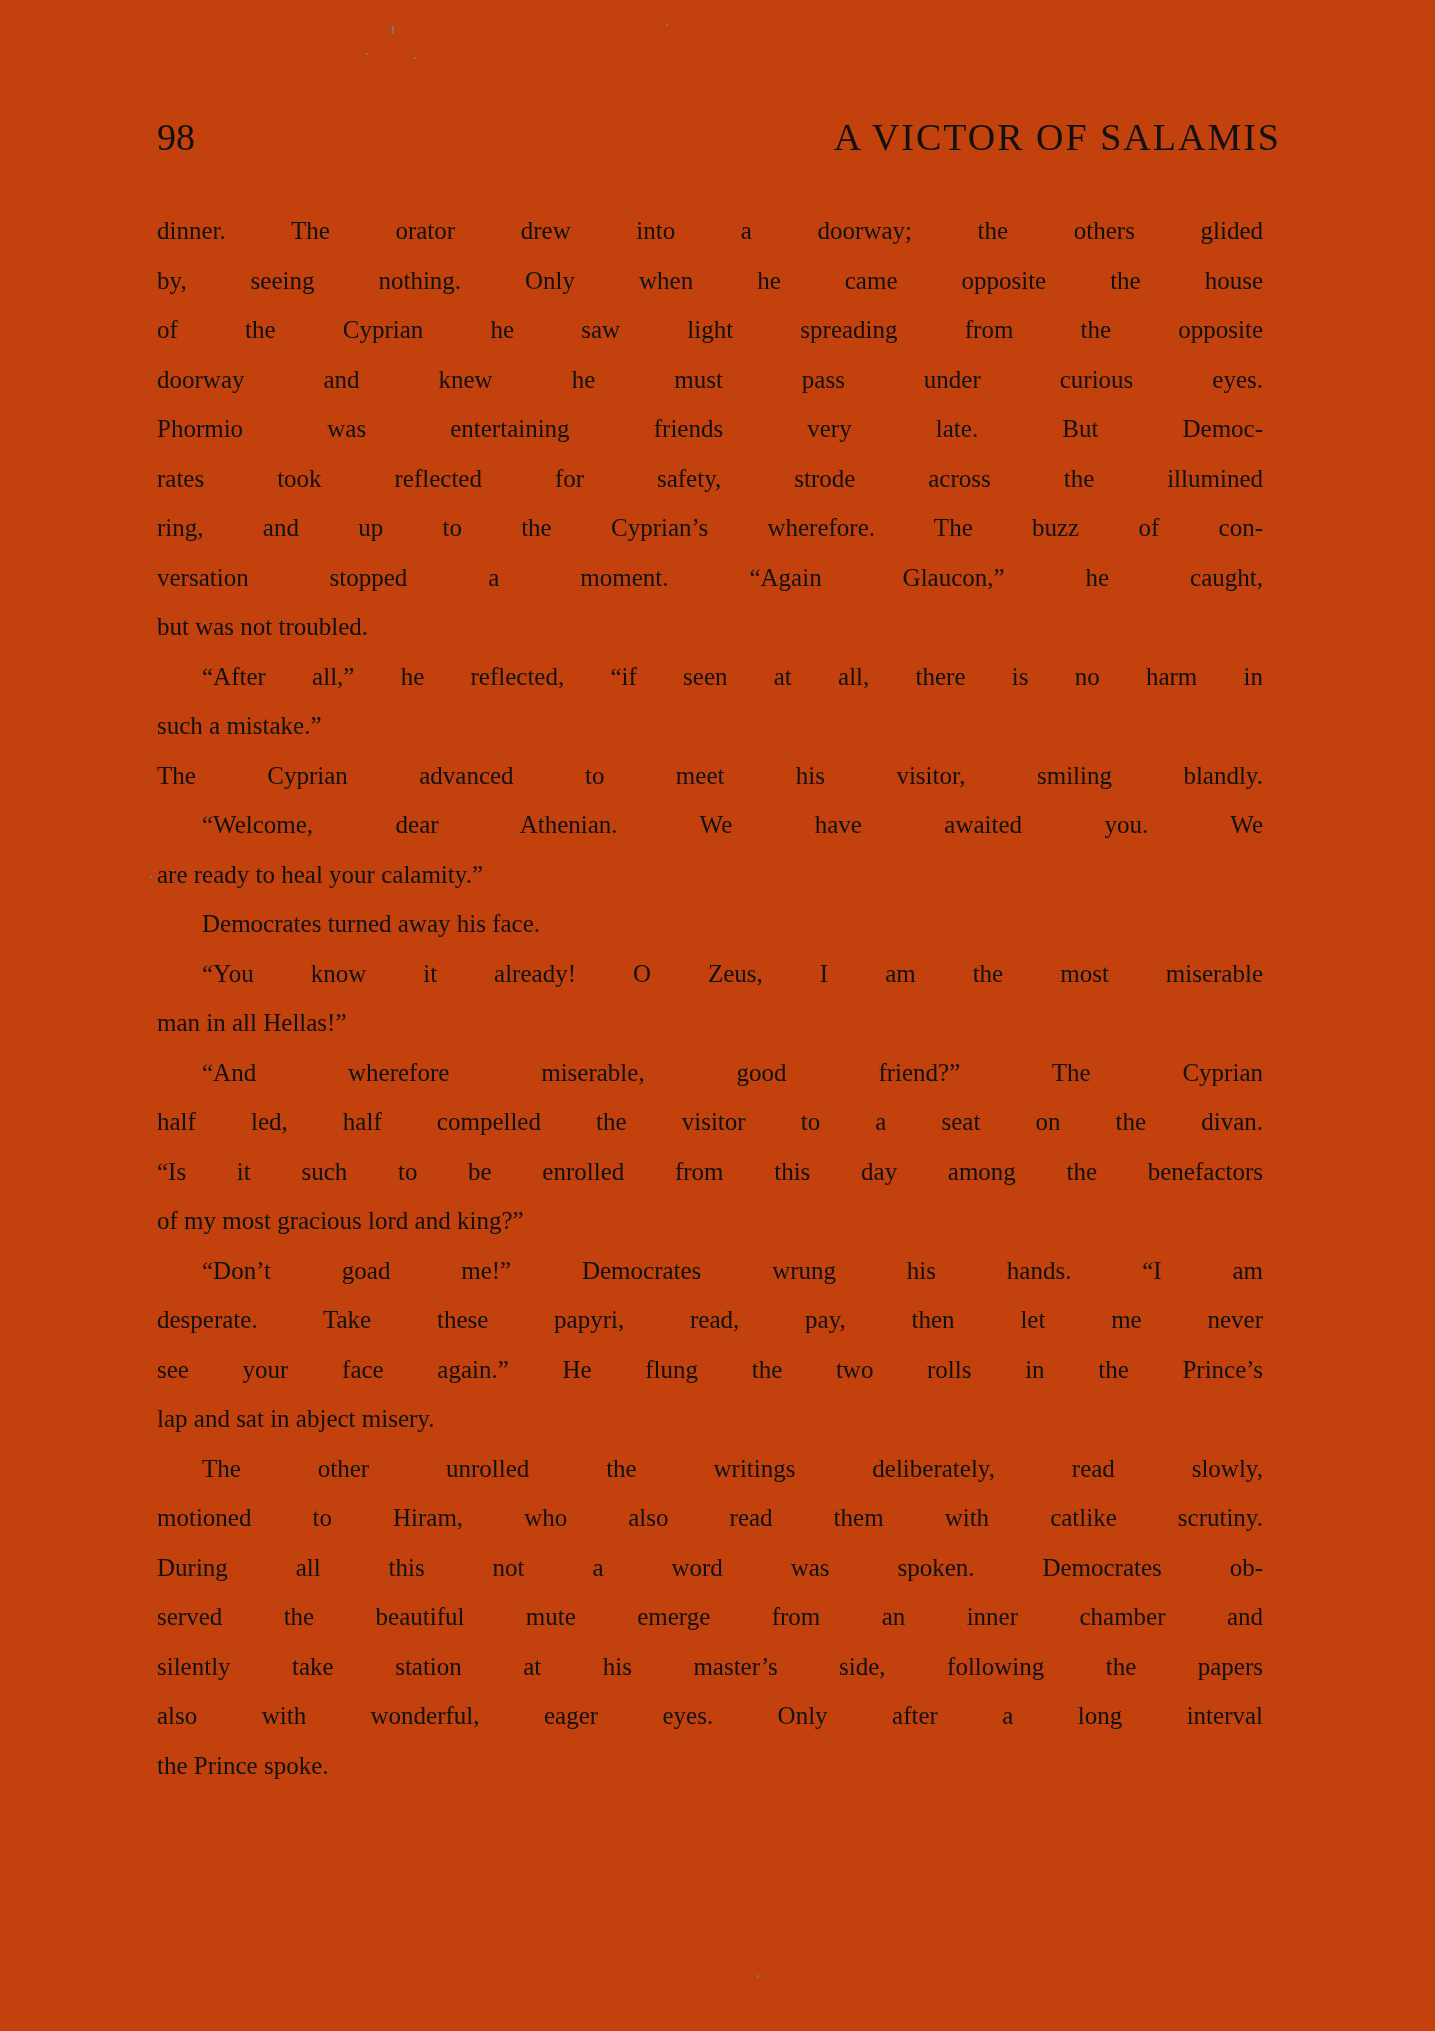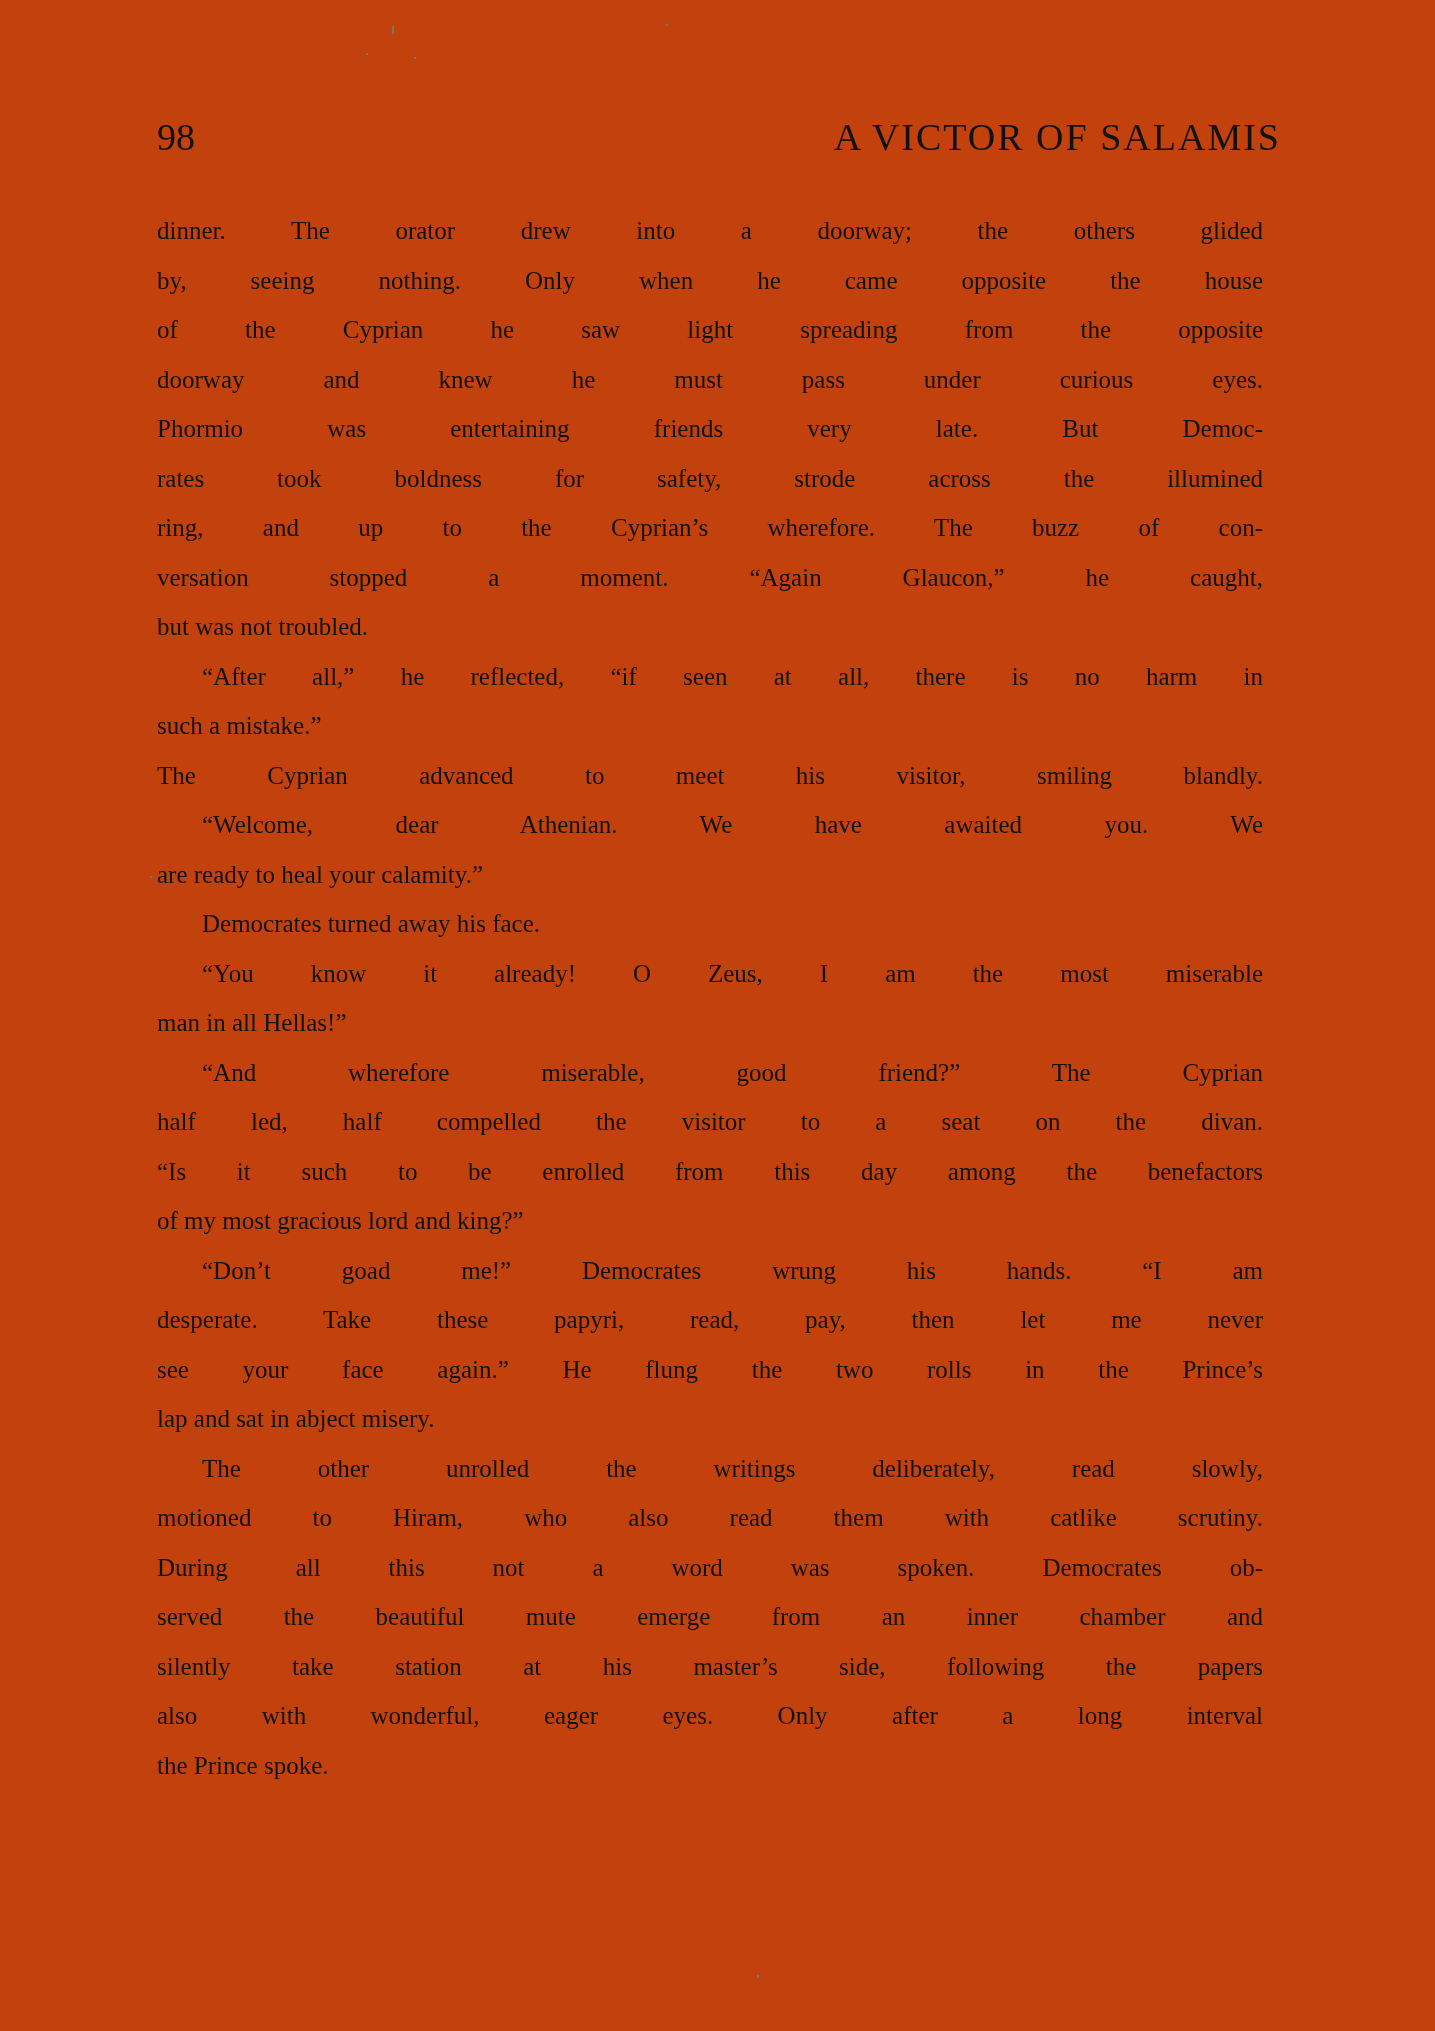--- a/index.html
+++ b/index.html
@@ -38,21 +38,21 @@
     <span class="page-number">98</span>
     <span class="running-title">A VICTOR OF SALAMIS</span>
   </div>
 
   <div class="body-text" id="body-text">
       <span class="line">dinner.  The orator drew into a doorway; the others glided</span>
       <span class="line">by, seeing nothing.  Only when he came opposite the house</span>
       <span class="line">of the Cyprian he saw light spreading from the opposite</span>
       <span class="line">doorway and knew he must pass under curious eyes.</span>
       <span class="line">Phormio was entertaining friends very late.  But Democ-</span>
-      <span class="line">rates took boldness for safety, strode across the illumined</span>
+      <span class="line">rates took reflected for safety, strode across the illumined</span>
       <span class="line">ring, and up to the Cyprian’s wherefore.  The buzz of con-</span>
       <span class="line">versation stopped a moment.  “Again Glaucon,” he caught,</span>
       <span class="line last">but was not troubled.</span>
       <span class="line indent">“After all,” he reflected, “if seen at all, there is no harm in</span>
       <span class="line last">such a mistake.”</span>
       <span class="line">The Cyprian advanced to meet his visitor, smiling blandly.</span>
       <span class="line indent">“Welcome, dear Athenian.  We have awaited you.  We</span>
       <span class="line last">are ready to heal your calamity.”</span>
       <span class="line indent last">Democrates turned away his face.</span>
       <span class="line indent">“You know it already!  O Zeus, I am the most miserable</span>

